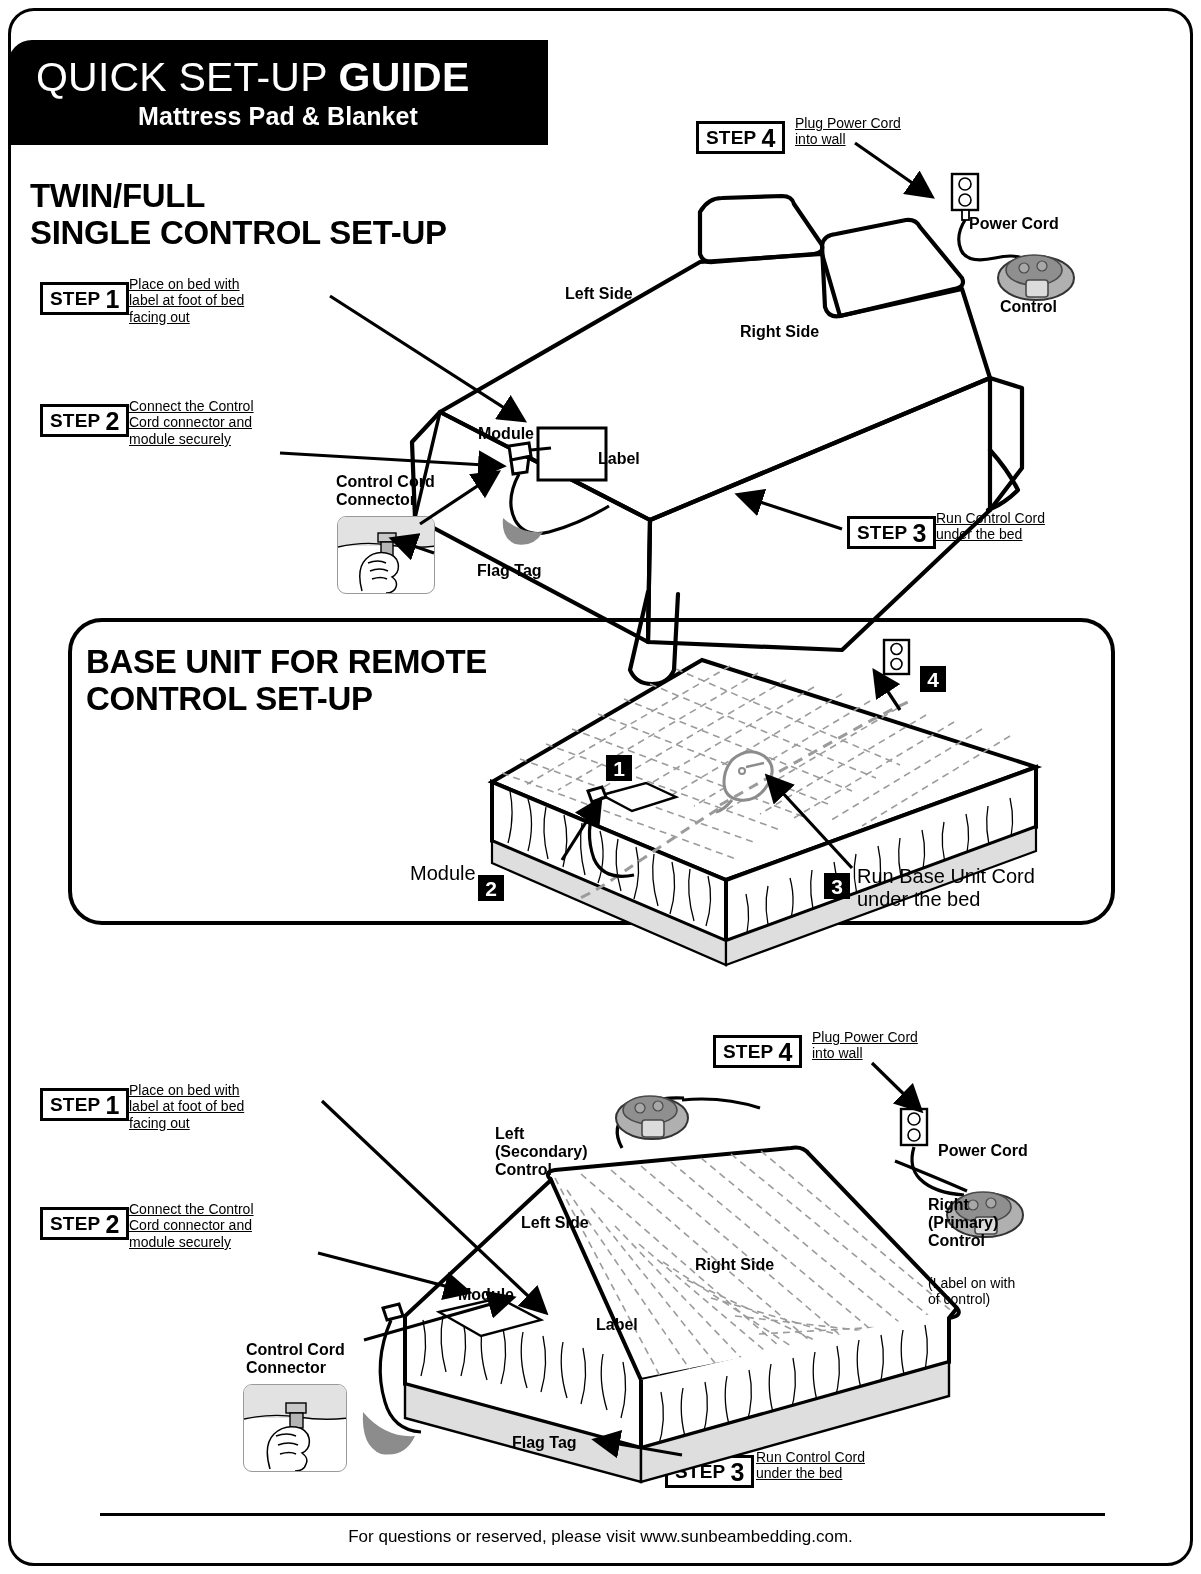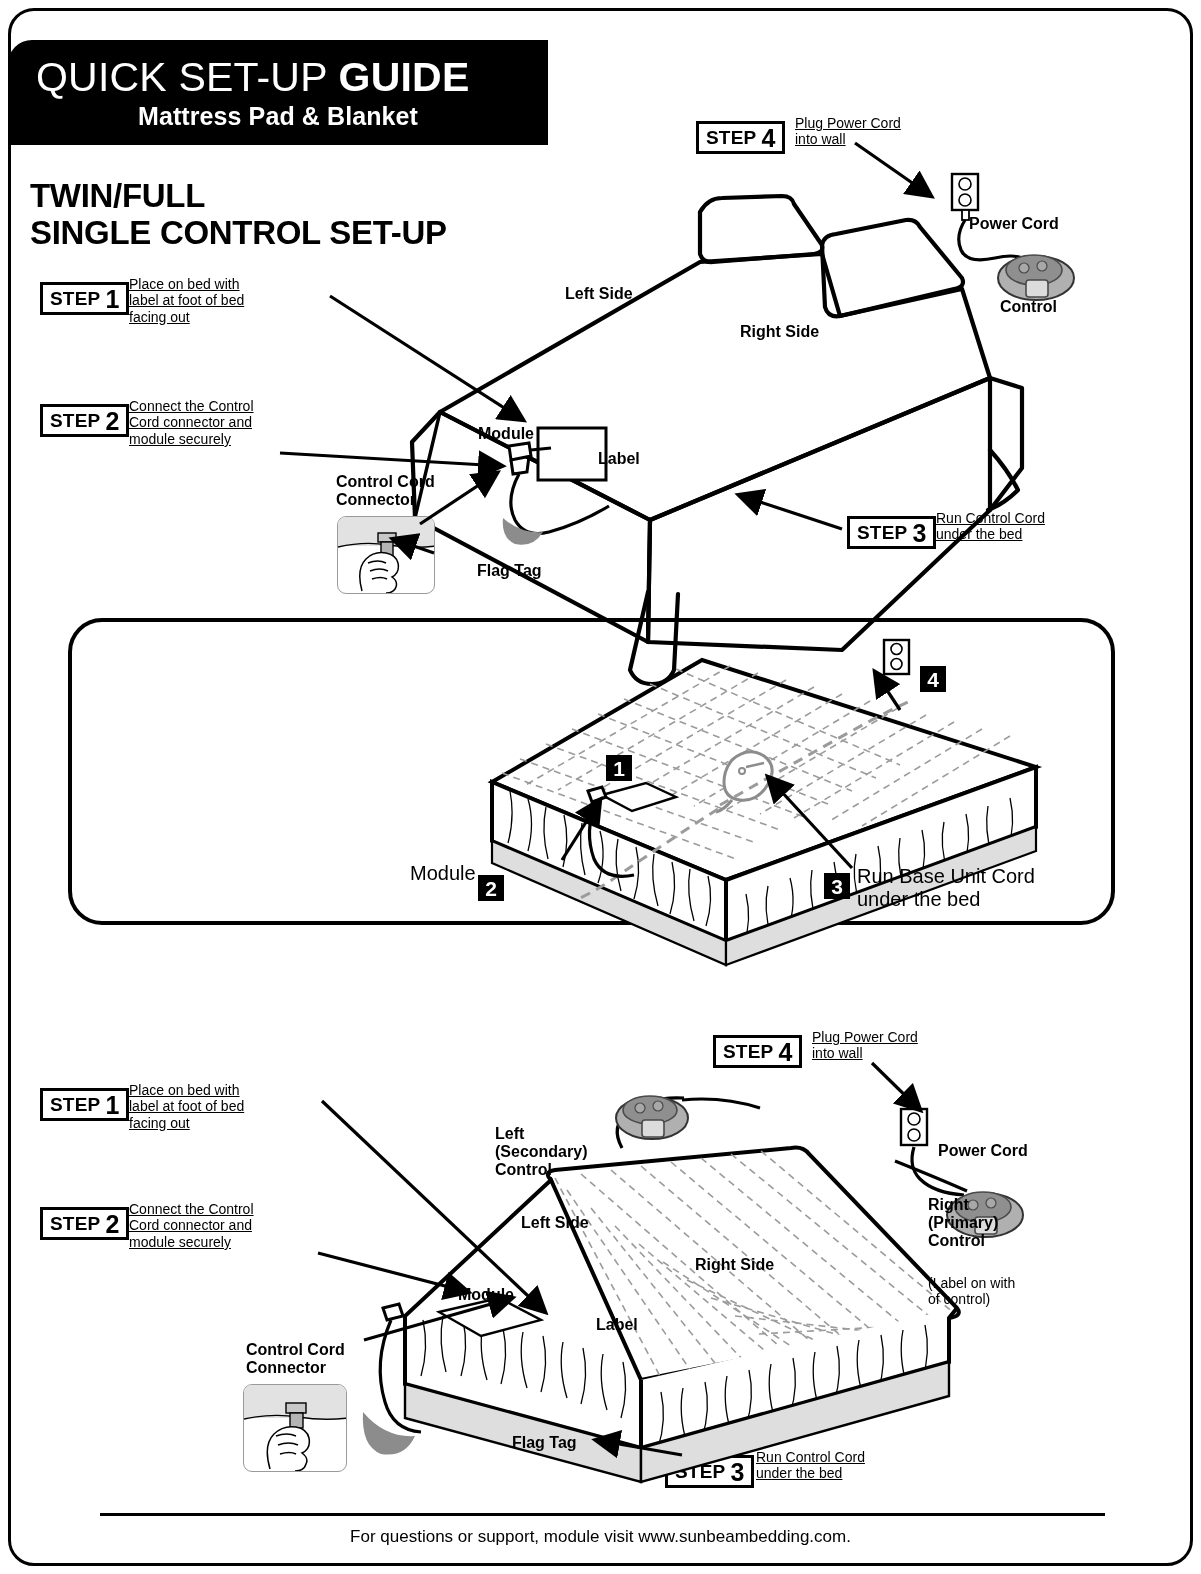--- a/index.html
+++ b/index.html
@@ -325,20 +325,22 @@
       <line x1="330" y1="296" x2="523" y2="420"></line>
       <line x1="280" y1="453" x2="502" y2="466"></line>
       <line x1="420" y1="524" x2="497" y2="473"></line>
       <line x1="434" y1="553" x2="393" y2="539"></line>
       <line x1="842" y1="529" x2="739" y2="495"></line>
     </g>
   </svg>
 
   <div id="base-box"></div>
 
+  <div class="section-title" style="left:86px; top:644px;">BASE UNIT FOR REMOTE
+CONTROL SET-UP</div>
 
   <svg class="art" style="left:480px; top:645px;" width="580" height="270" viewBox="0 0 580 270">
 
     <path d="M222 15 L12 137 L246 235 L556 122 Z" fill="#ffffff" stroke="#000" stroke-width="4"></path>
     <g stroke="#9b9b9b" stroke-width="1.6" stroke-dasharray="7 5" fill="none">
       <path d="M250 21 L44 141"></path>
         <path d="M278 28 L78 145"></path>
         <path d="M306 35 L112 149"></path>
       <path d="M334 42 L146 153"></path>
         <path d="M362 49 L180 157"></path>
@@ -596,15 +598,15 @@
     <g stroke="#000" stroke-width="3.2" fill="none" marker-end="url(#ah3)">
       <line x1="322" y1="101" x2="545" y2="312"></line>
       <line x1="872" y1="63" x2="920" y2="110"></line>
       <line x1="318" y1="253" x2="468" y2="292"></line>
       <line x1="364" y1="340" x2="512" y2="298"></line>
       <line x1="682" y1="455" x2="596" y2="440"></line>
     </g>
   </svg>
 
   <div id="footer-rule"></div>
-  <div id="footer-line1">For questions or support, module visit www.sunbeambedding.com.</div>
+  <div id="footer-line1">For questions or reserved, please visit www.sunbeambedding.com.</div>
 
 </div>
 
 </body></html>

